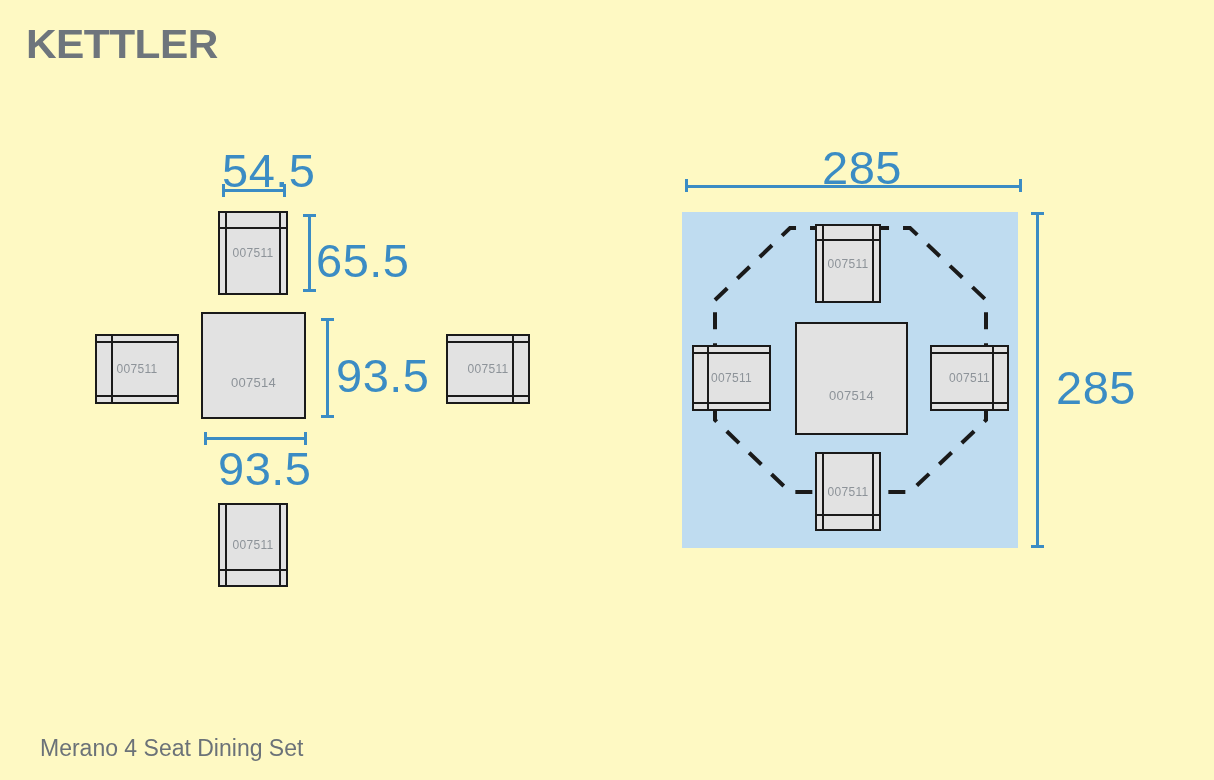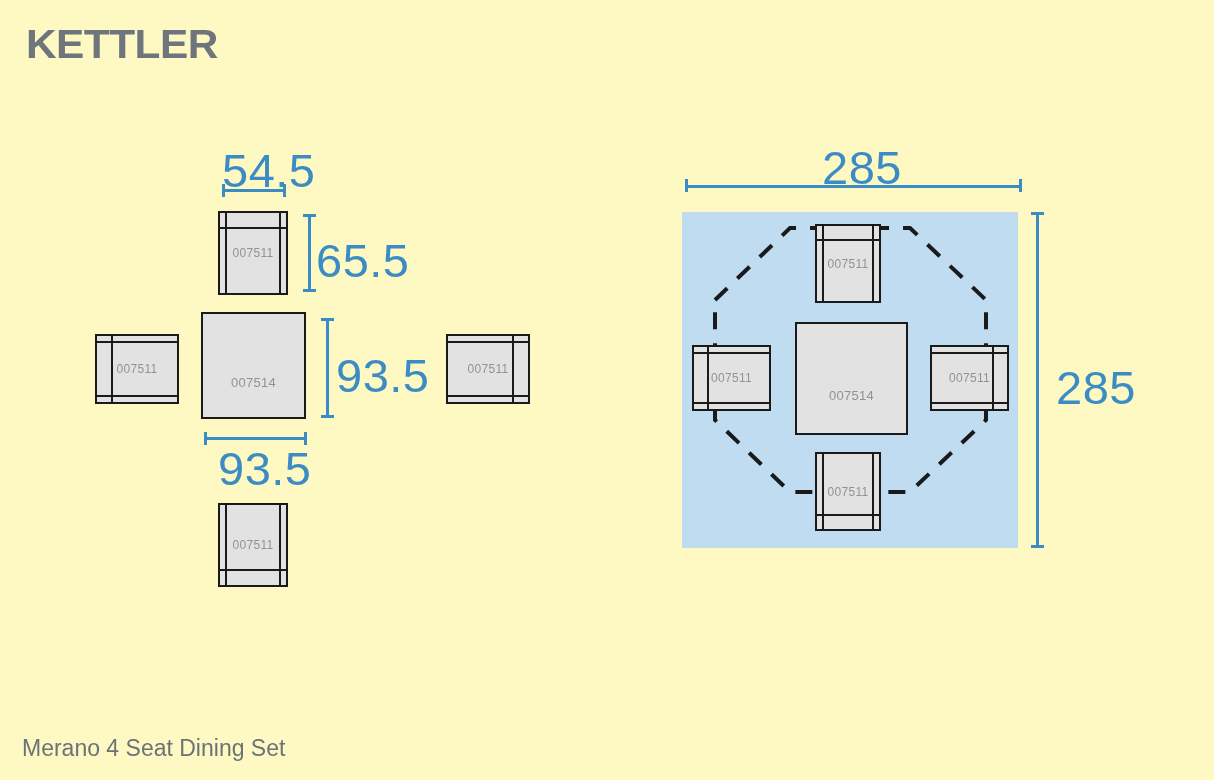--- a/index.html
+++ b/index.html
@@ -102,21 +102,21 @@
 
   
   .footer-text {
     position: absolute;
     bottom: 18px;
     font-family: "Liberation Sans", sans-serif;
     font-size: 23px;
     color: #6b7278;
     white-space: nowrap;
   }
-  #footer-left  { left: 22px; }
+  #footer-left  { left: 40px; }
   #footer-right { right: 30px; }
 </style>
 </head>
 <body>
 
 <div id="page">
 
   <div id="logo">KETTLER</div>
 
   <div class="diagram" id="diagram-left">

